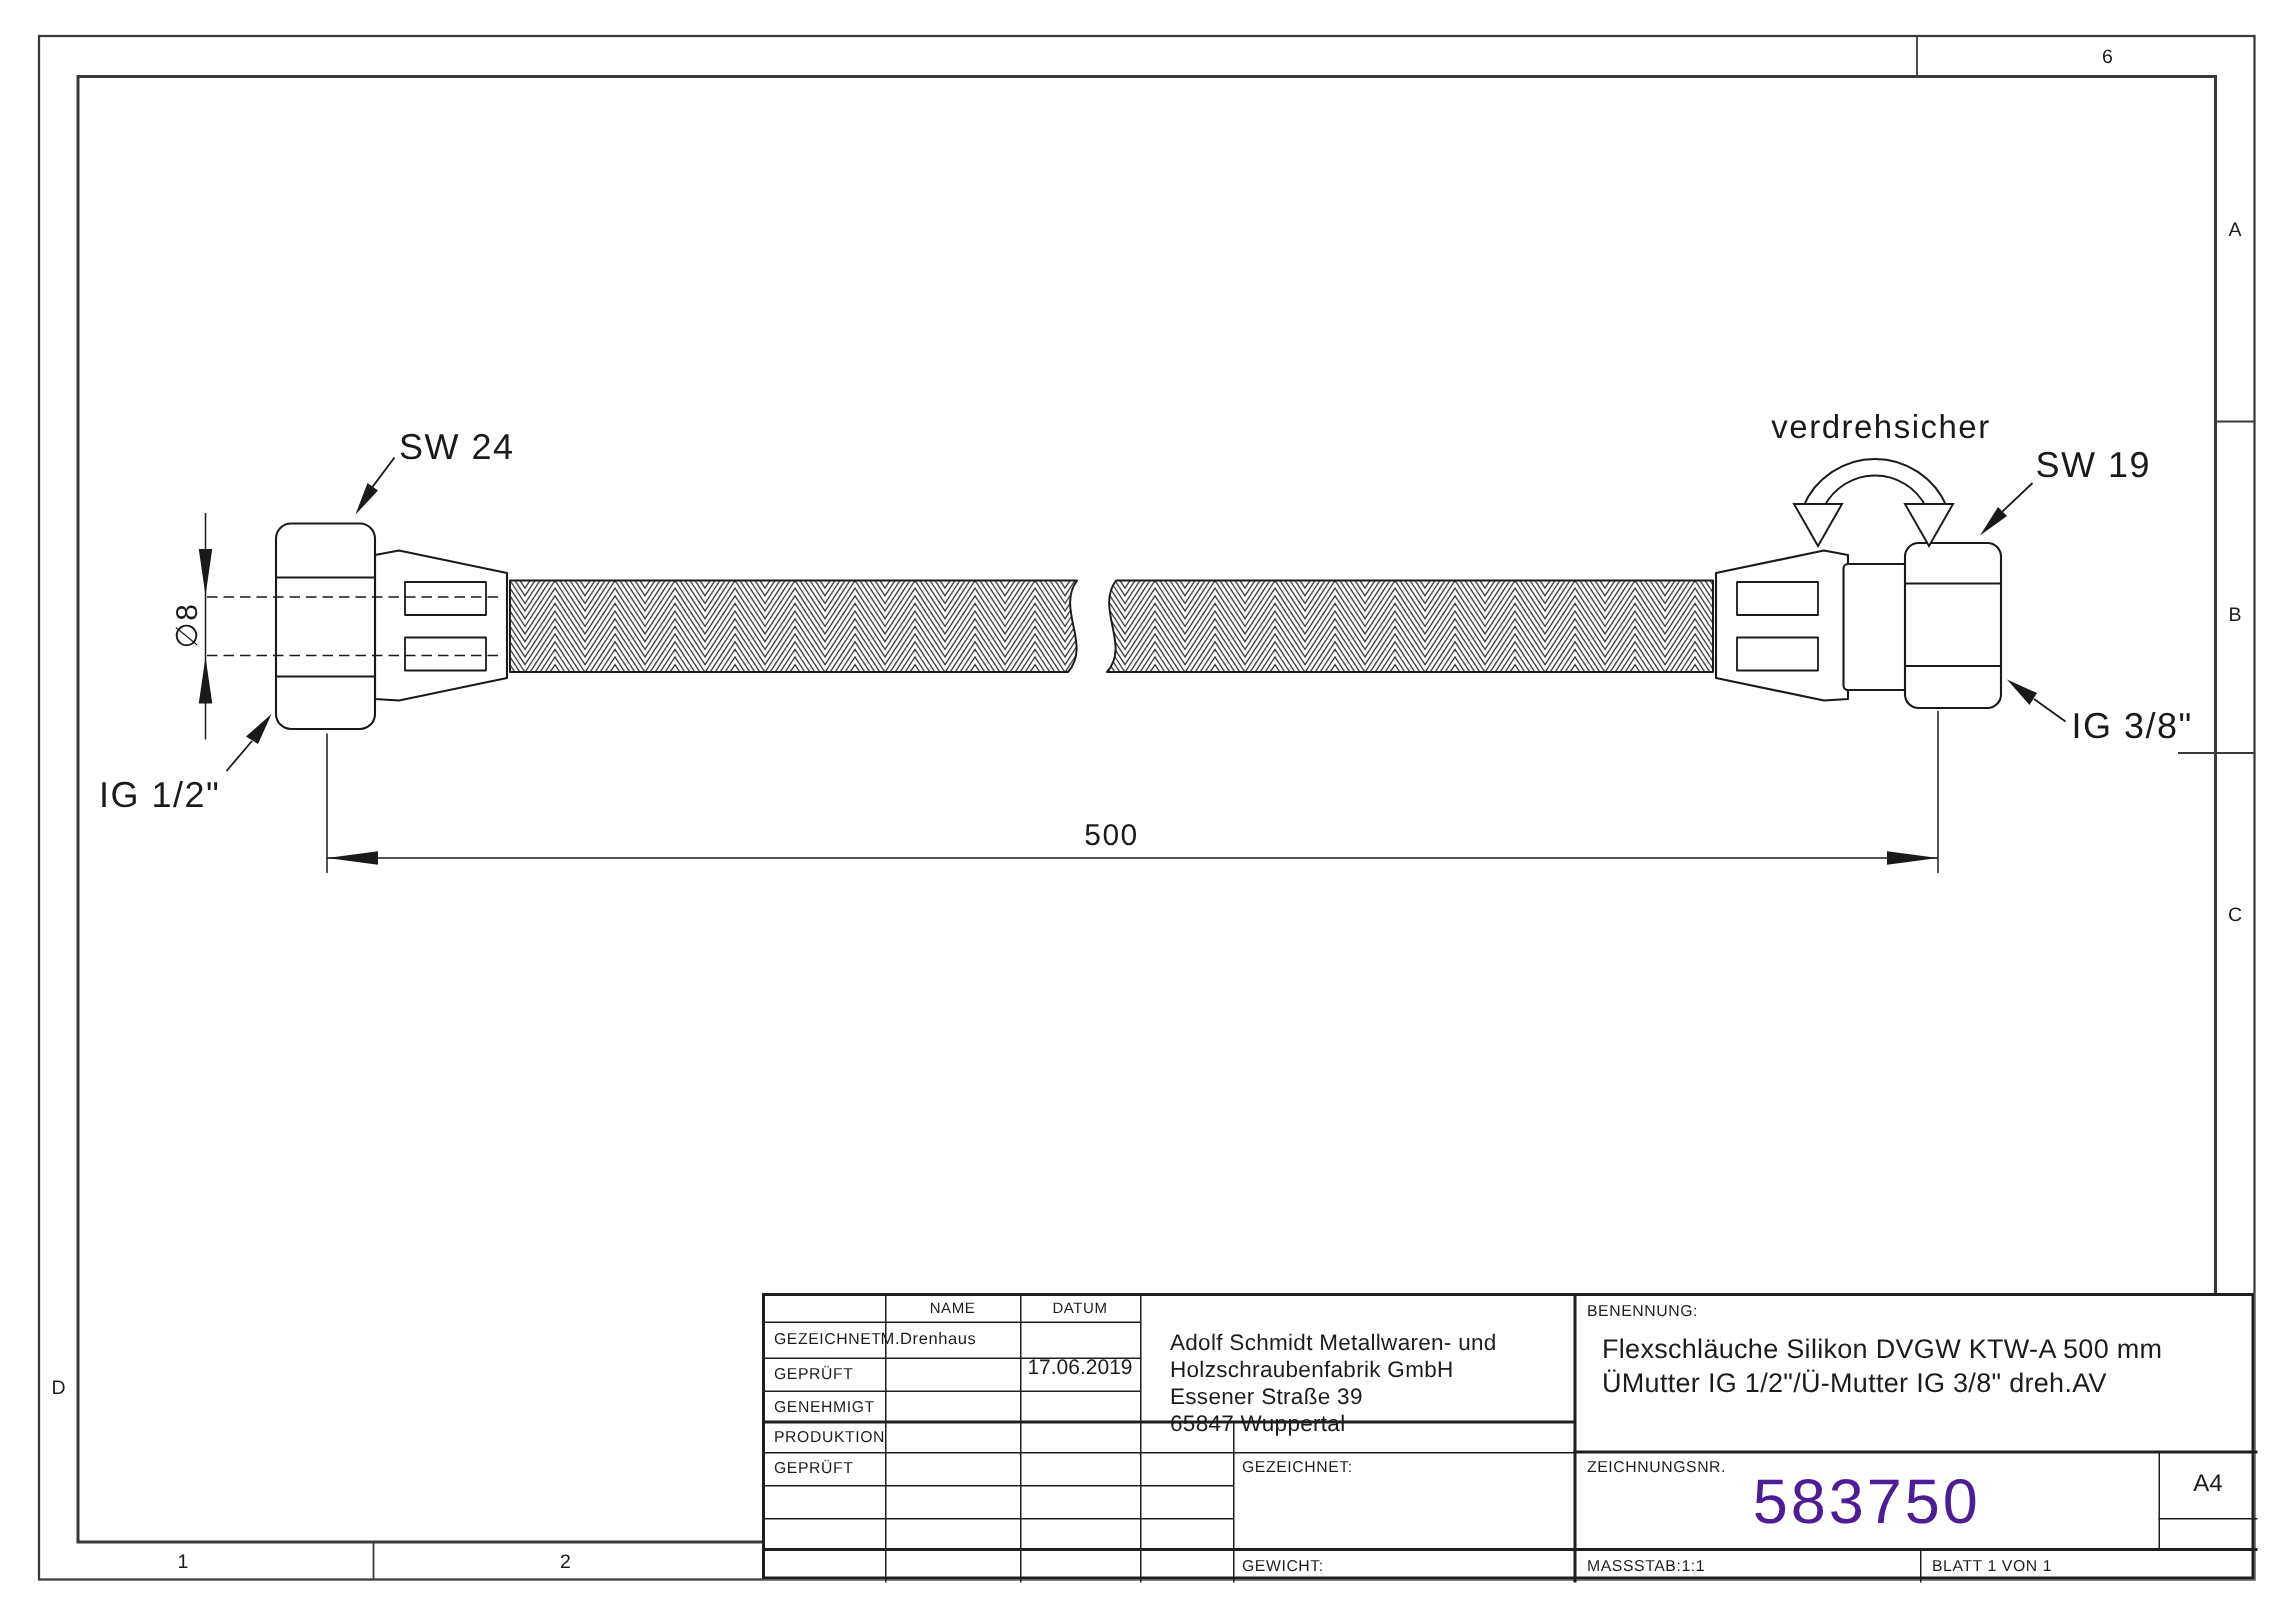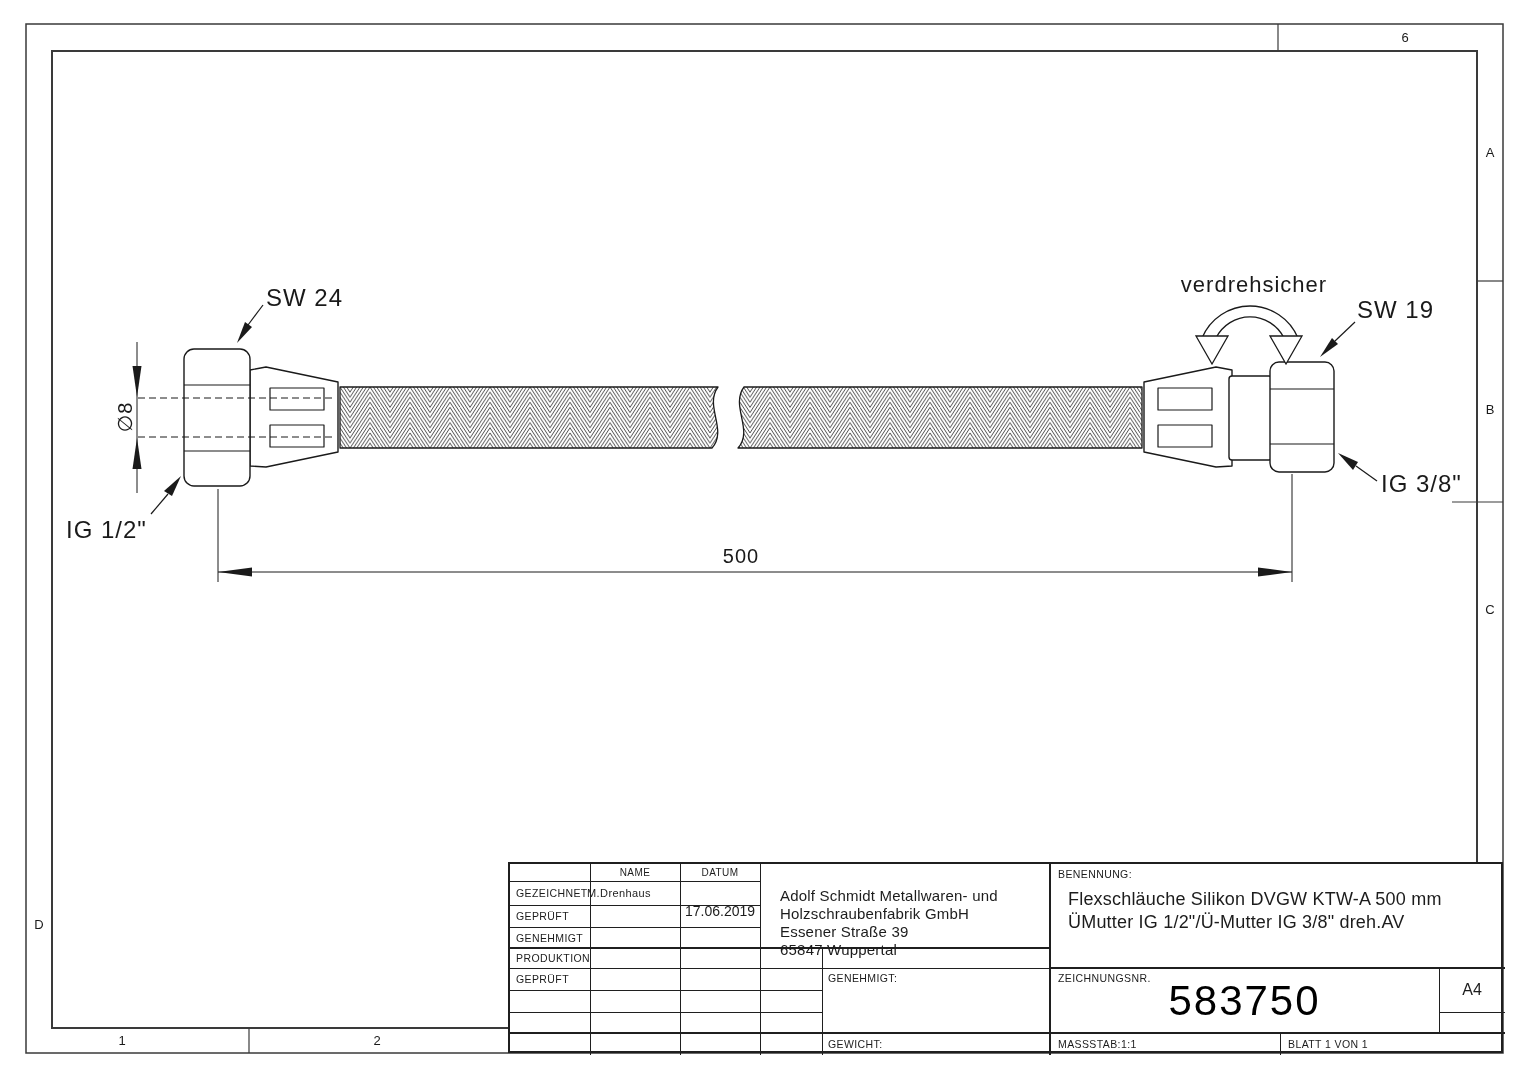--- a/index.html
+++ b/index.html
@@ -27,21 +27,21 @@
   .tb .cell.ctr{justify-content:center;}
   .tb .cell.top{align-items:flex-start;}
   .tb .pl6{padding-left:6px;}
   .tb .pl8{padding-left:8px;}
   .tb .pt4{padding-top:4px;}
   .company{position:absolute;left:250px;top:0;width:290px;height:84px;padding:23px 0 0 20px;box-sizing:border-box;}
   .company div{font-size:15px;line-height:18px;letter-spacing:.2px;}
   .bentext{position:absolute;left:540px;top:16px;width:455px;height:66px;padding:8px 0 0 18px;box-sizing:border-box;}
   .bentext div{font-size:18px;line-height:23px;letter-spacing:.2px;}
   .bignum{position:absolute;left:540px;top:104px;width:389px;height:65px;display:flex;align-items:center;justify-content:center;
-          font-size:42px;letter-spacing:2px;color:#000000;}
+          font-size:42px;letter-spacing:2px;color:#4c1d95;}
   .a4box{position:absolute;left:929px;top:104px;width:66px;height:44px;display:flex;align-items:center;justify-content:center;font-size:16px;}
 </style>
 </head>
 <body>
 
 <div class="sheet">
 
 <svg class="cad" width="1528" height="1080" viewBox="0 0 1528 1080">
   <defs>
     <pattern id="braid" patternUnits="userSpaceOnUse" x="340" y="387" width="40" height="15.3">
@@ -176,21 +176,21 @@
   <div class="cell pl6" style="left:0;top:84px;width:80px;height:20px">PRODUKTION</div>
   <div class="cell pl6" style="left:0;top:104px;width:80px;height:22px">GEPRÜFT</div>
 
   <div class="company">
     <div>Adolf Schmidt Metallwaren- und</div>
     <div>Holzschraubenfabrik GmbH</div>
     <div>Essener Straße 39</div>
     <div>65847 Wuppertal</div>
   </div>
 
-  <div class="cell top pl6 pt4" style="left:312px;top:104px;width:228px;height:20px">GENEHMIGT:</div>
+  <div class="cell top pl6 pt4" style="left:312px;top:104px;width:228px;height:20px">GEZEICHNET:</div>
   <div class="cell pl6" style="left:312px;top:169px;width:228px;height:22px">GEWICHT:</div>
 
   <div class="cell top pl8 pt4" style="left:540px;top:0;width:455px;height:16px">BENENNUNG:</div>
   <div class="bentext">
     <div>Flexschläuche Silikon DVGW KTW-A  500 mm</div>
     <div>ÜMutter IG 1/2"/Ü-Mutter IG 3/8" dreh.AV</div>
   </div>
 
   <div class="cell top pl8 pt4" style="left:540px;top:104px;width:200px;height:18px">ZEICHNUNGSNR.</div>
   <div class="bignum">583750</div>

